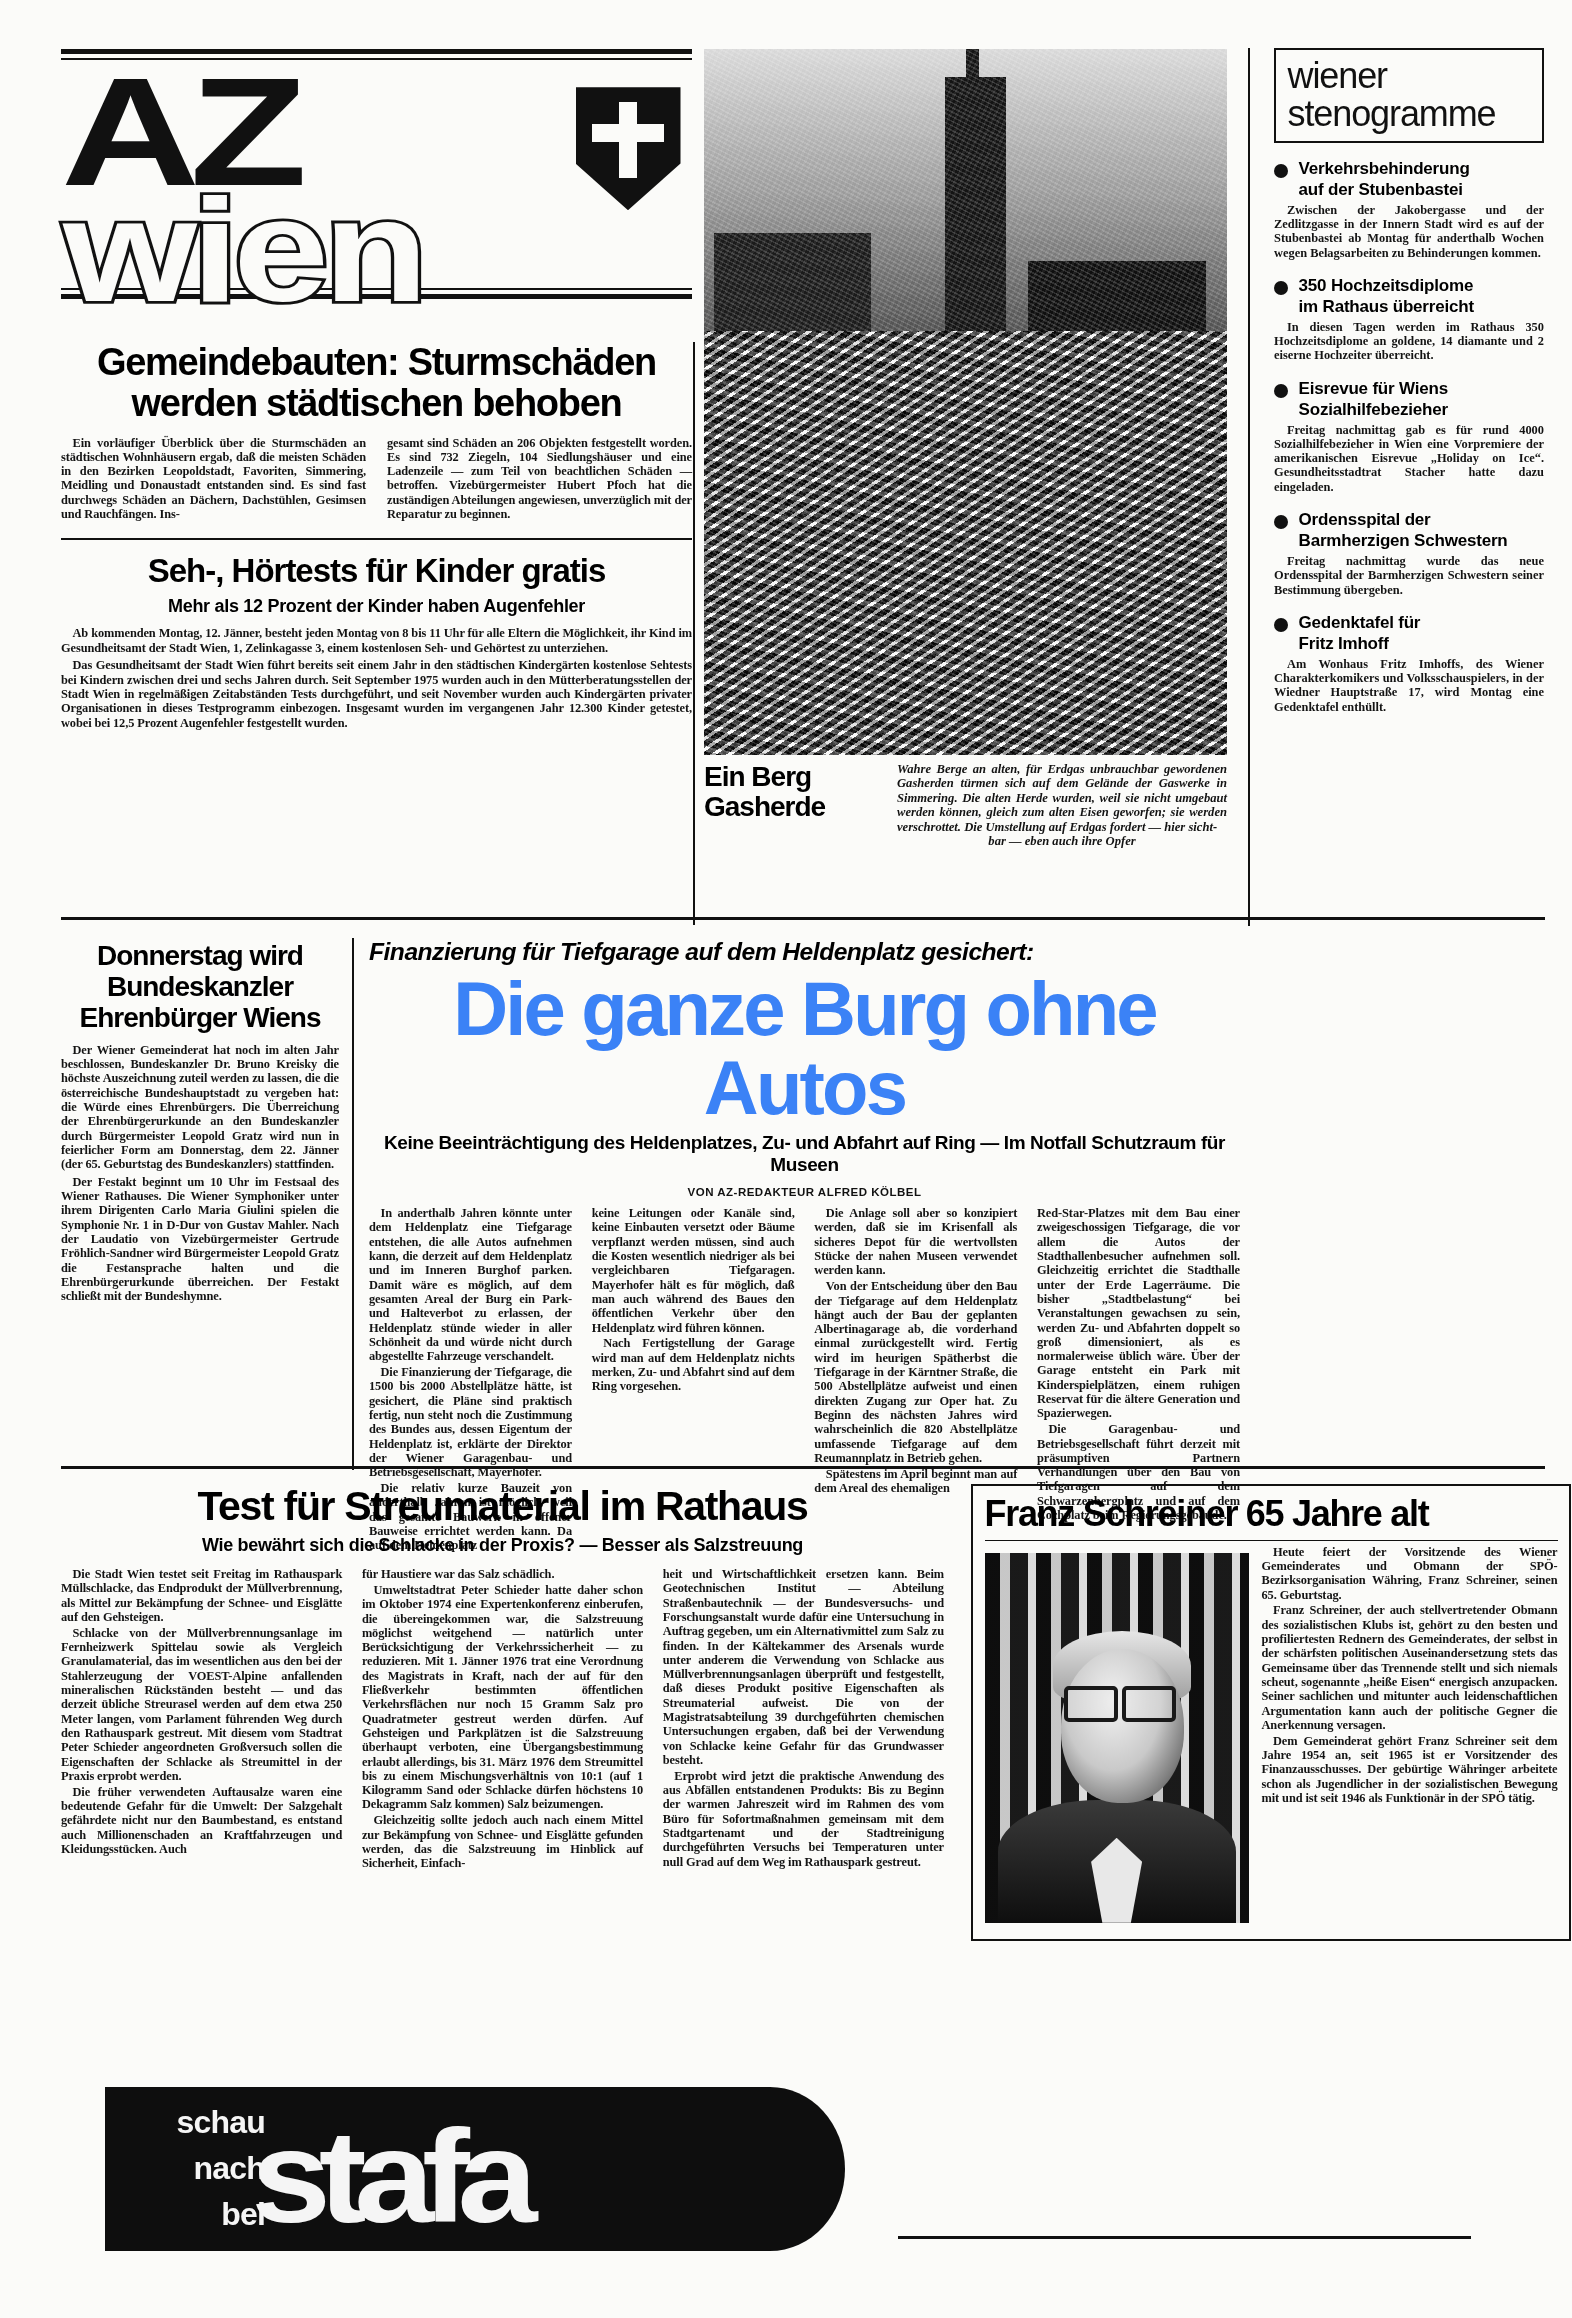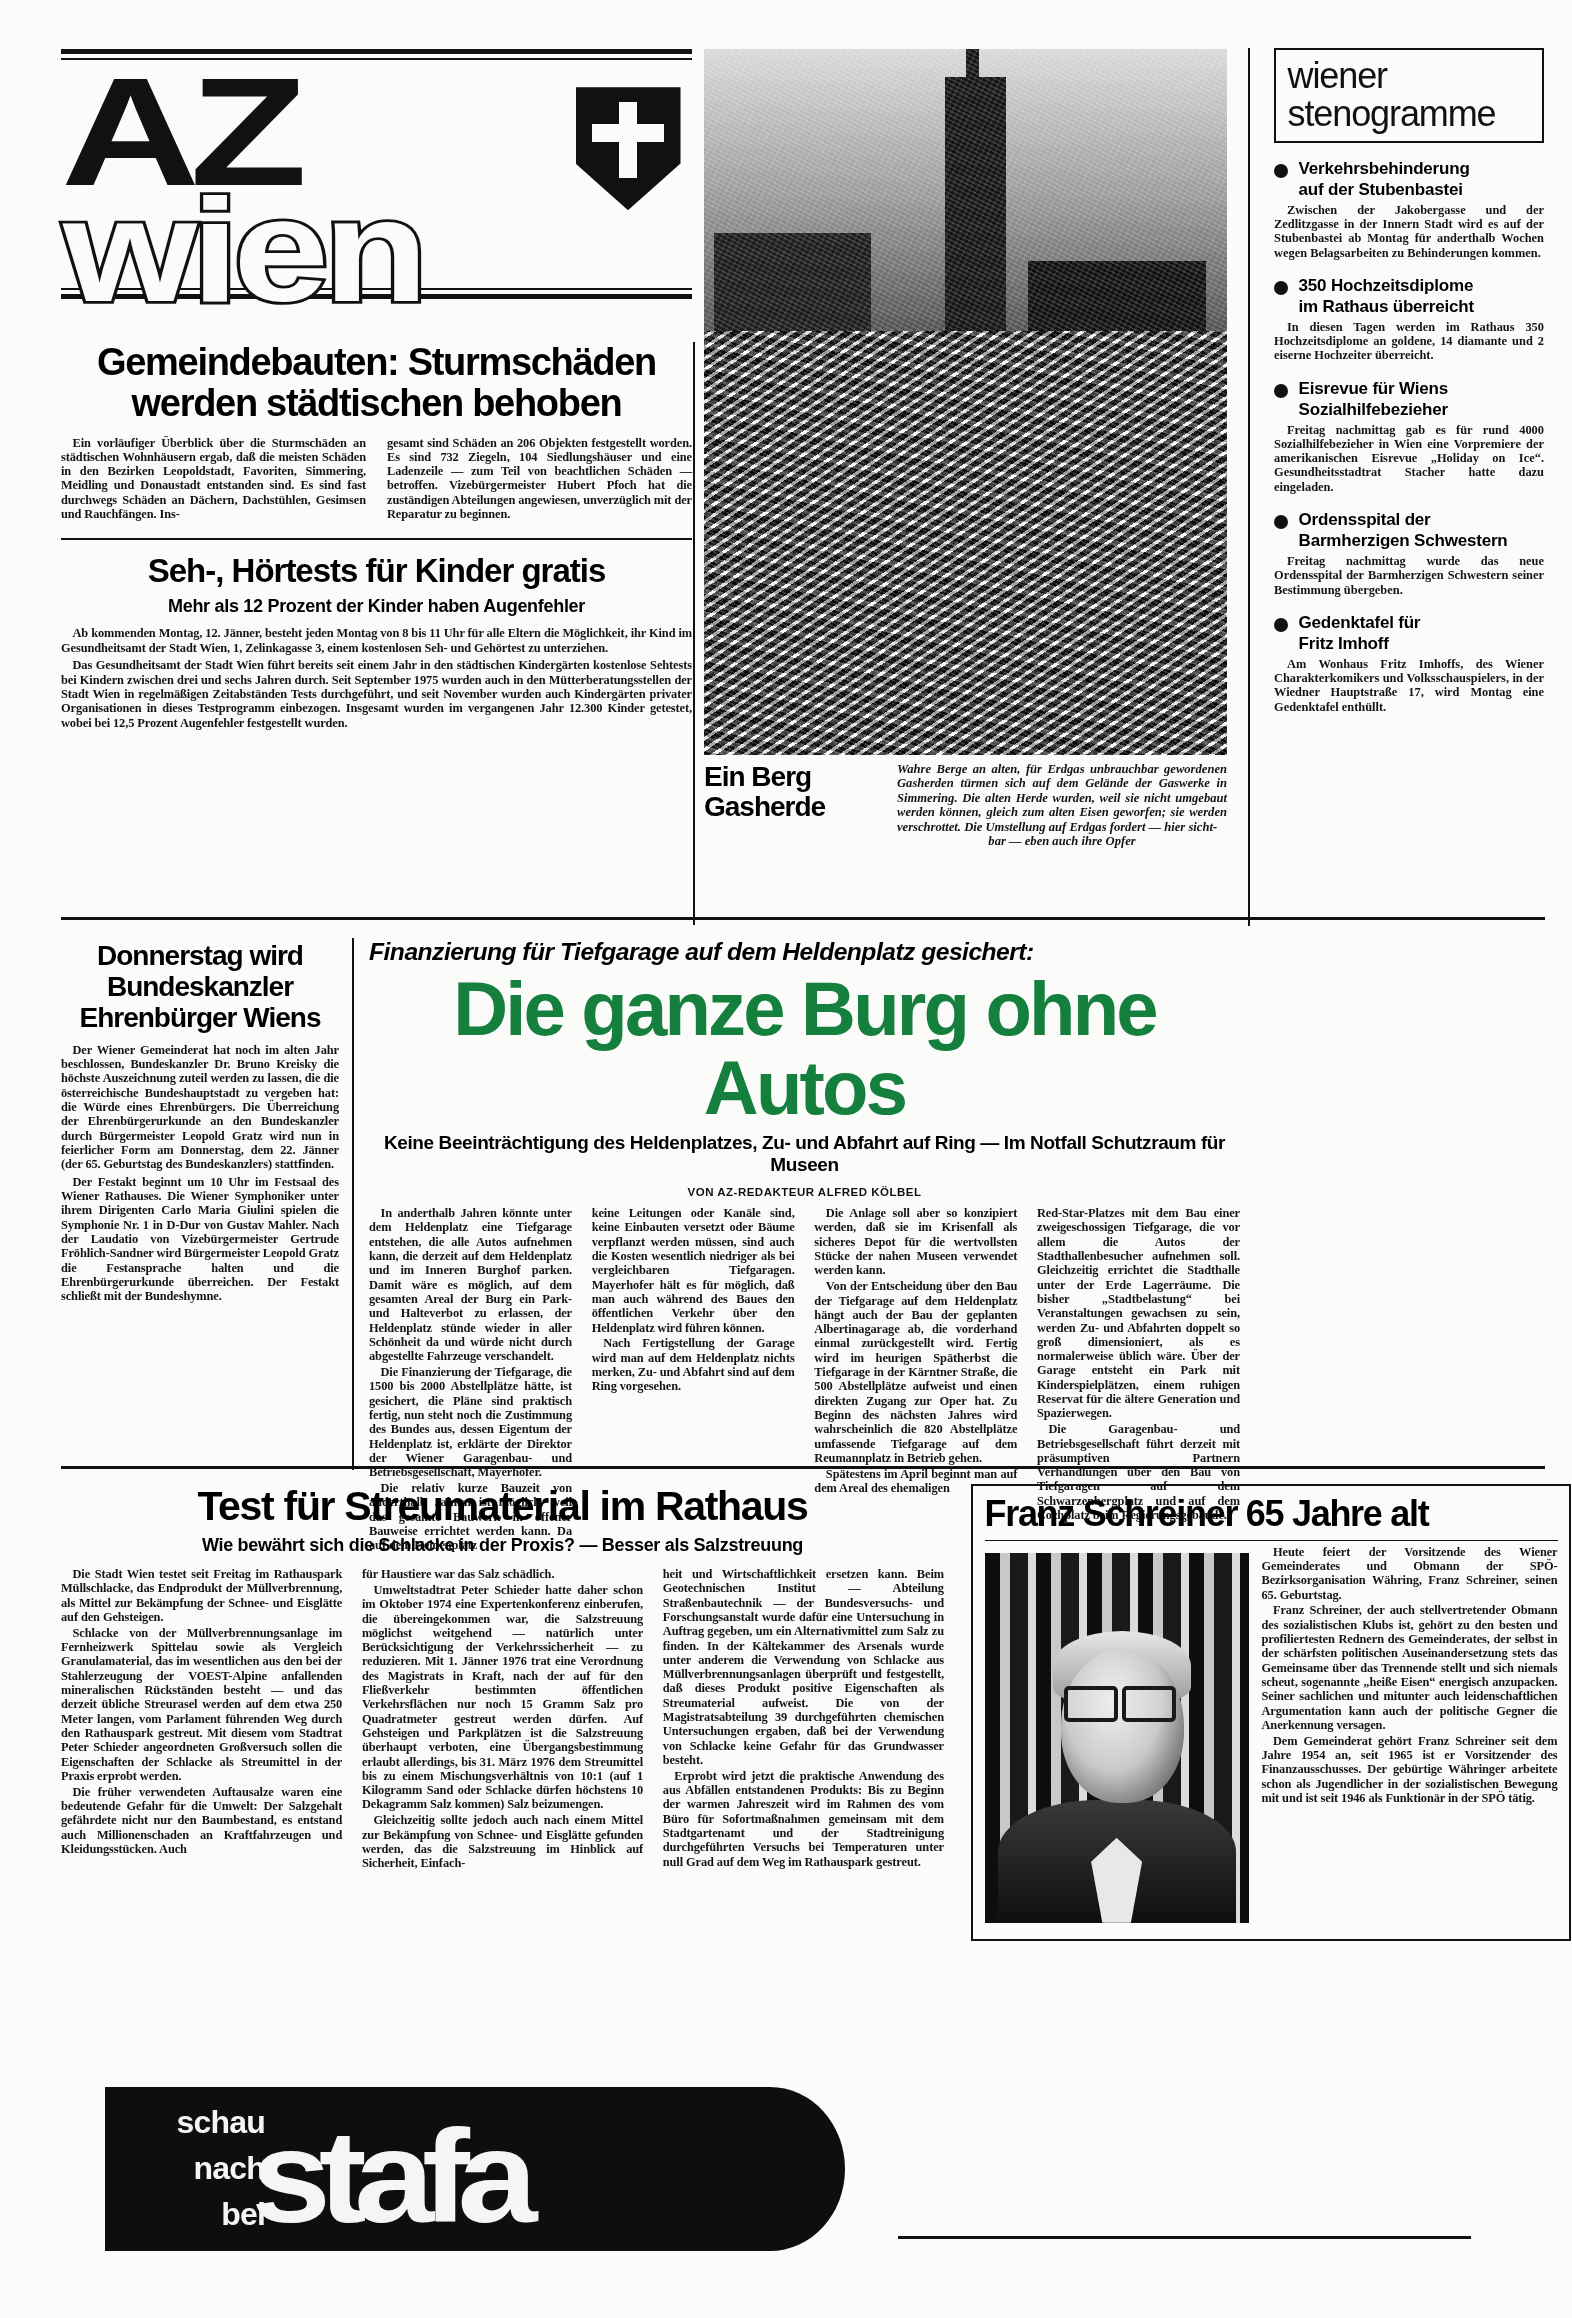--- a/index.html
+++ b/index.html
@@ -157,21 +157,21 @@
 
   
   #burg{position:absolute;left:369px;top:938px;width:871px;}
   .kicker{
     font-family:"Liberation Sans",sans-serif;font-style:italic;font-weight:800;
     font-size:24.6px;line-height:28px;letter-spacing:-0.5px;color:#000;
   }
   .mega{
     font-family:"Liberation Sans",sans-serif;font-weight:900;
     font-size:76px;line-height:79px;letter-spacing:-2.8px;
-    text-align:center;color:#15803d;margin-top:3.3px;
+    text-align:center;color:#3b82f6;margin-top:3.3px;
   }
   .deck{
     font-family:"Liberation Sans",sans-serif;font-weight:800;
     font-size:19px;line-height:22px;letter-spacing:-0.4px;
     text-align:center;color:#000;margin-top:4.9px;
   }
   .byline{
     font-family:"Liberation Sans",sans-serif;font-weight:700;
     font-size:11.5px;letter-spacing:0.5px;text-align:center;color:#111;margin-top:9.8px;
   }

